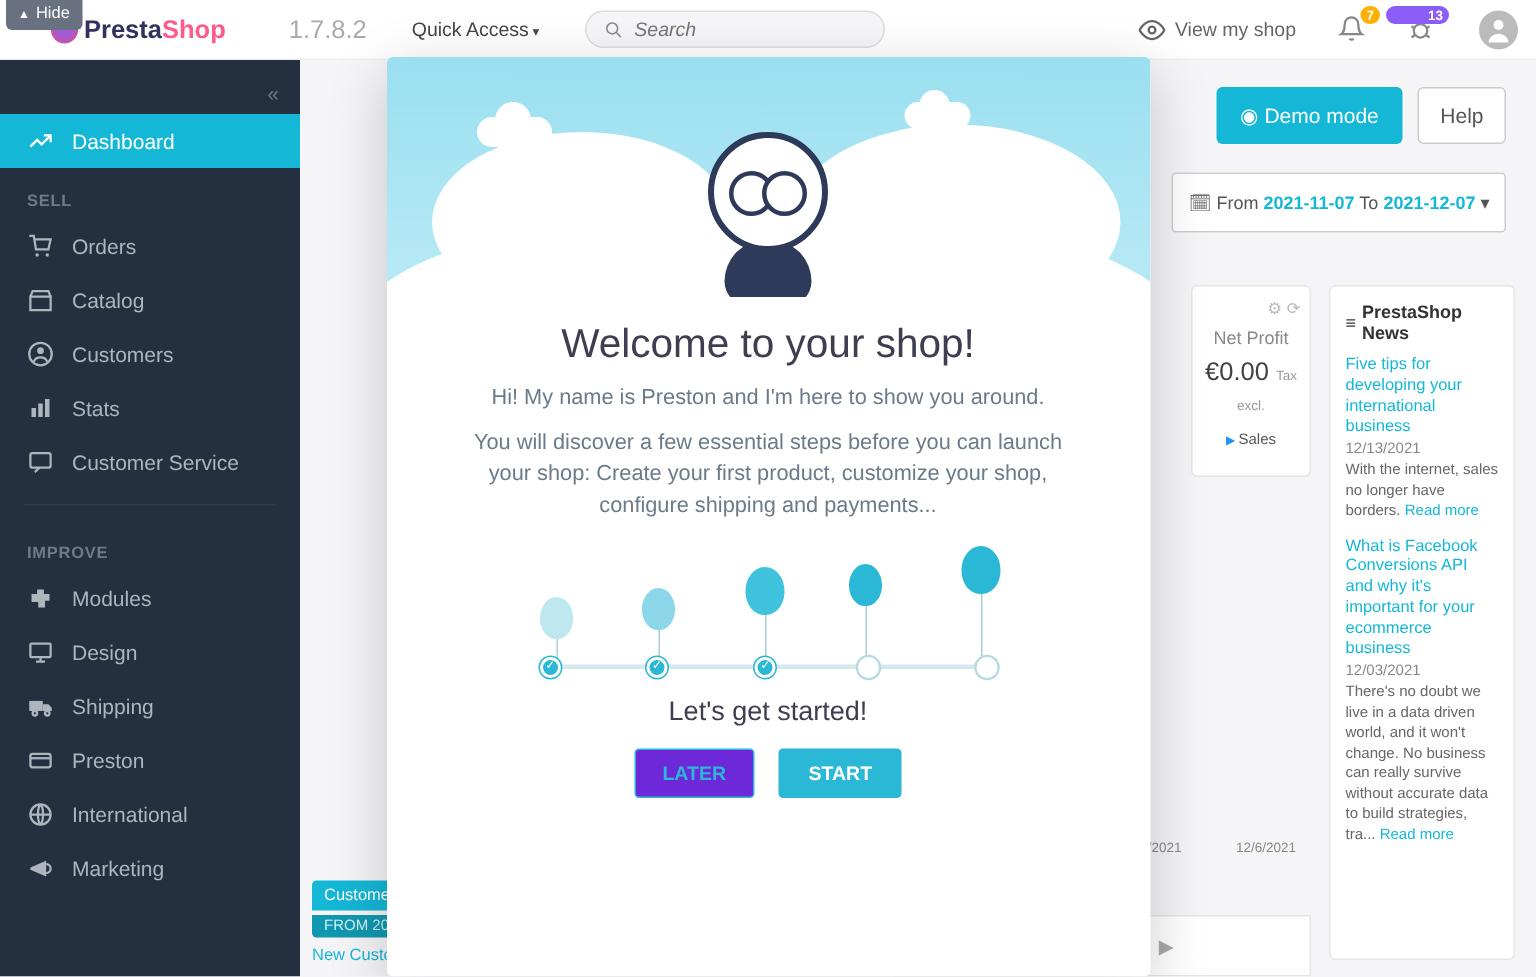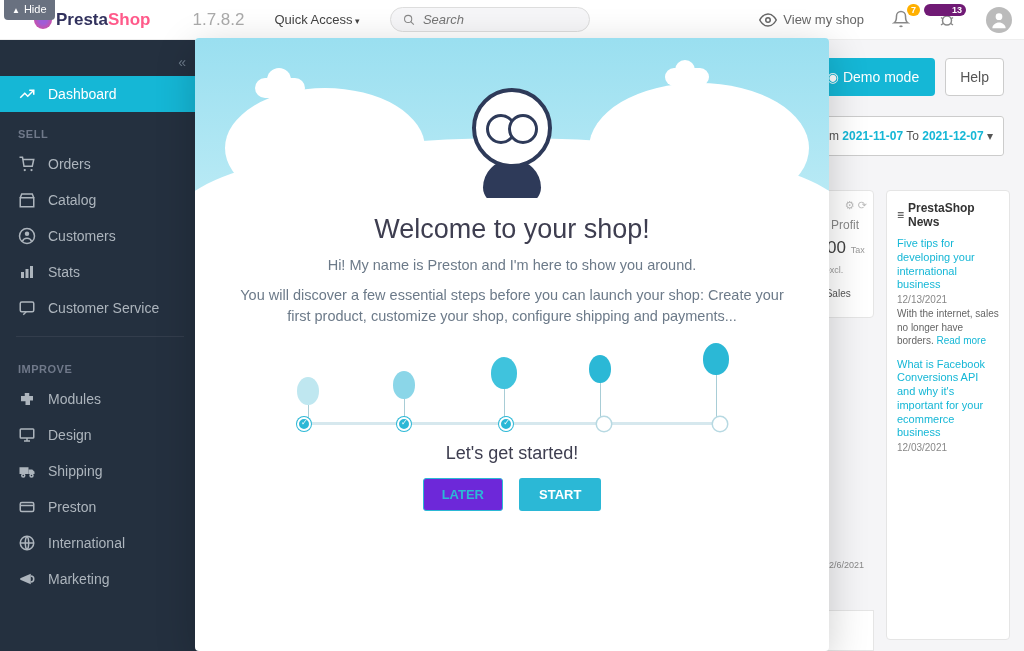--- a/index.html
+++ b/index.html
@@ -15,21 +15,21 @@
 .logo-icon { width: 18px; height: 18px; border-radius: 50%; background: radial-gradient(circle, #a05cd6 30%, #d14fa0 80%); margin-right: 4px; }
 .version { color: #aaa; font-size: 17px; margin-left: 32px; }
 .quick-access { color: #444; font-size: 13px; margin-left: 20px; cursor: pointer; }
 .quick-access::after { content: " ▾"; font-size: 9px; }
 .search-box { margin-left: 20px; background: #f6f6f8; border: 1px solid #ddd; border-radius: 18px; padding: 4px 12px; width: 200px; display: flex; align-items: center; gap: 8px; color: #888; font-size: 13px; }
 .spacer { flex: 1; }
 .view-shop { color: #666; font-size: 13px; display: flex; align-items: center; gap: 6px; cursor: pointer; margin-right: 10px; }
 .notif { position: relative; margin: 0 8px; width: 20px; height: 20px; color: #777; cursor: pointer; }
 .notif svg { width: 18px; height: 18px; }
 .badge { position: absolute; top: -6px; right: -8px; background: #ffb000; color: #fff; font-size: 9px; padding: 1px 4px; border-radius: 8px; font-weight: bold; }
-.badge.blue { background: #701a75; padding-left: 28px; }
+.badge.blue { background: #8b5cf6; padding-left: 28px; }
 .avatar { width: 26px; height: 26px; border-radius: 50%; background: #bbb; margin-left: 10px; display: flex; align-items: center; justify-content: center; }
 .avatar svg { width: 20px; height: 20px; fill: #fff; }
 
 
 .sidebar { position: absolute; top: 40px; left: 0; bottom: 0; width: 200px; background: #24303f; color: #adb5bd; padding-top: 8px; }
 .sidebar .collapse { text-align: right; padding: 6px 14px; color: #6c7a89; font-size: 14px; }
 .sidebar-item { display: flex; align-items: center; gap: 12px; padding: 9px 18px; font-size: 14px; cursor: pointer; }
 .sidebar-item.active { background: #15b7d6; color: #fff; }
 .sidebar-heading { padding: 16px 18px 6px; font-size: 11px; font-weight: bold; letter-spacing: 0.5px; color: #70798a; }
 .sidebar-divider { border-top: 1px solid #333d4c; margin: 10px 16px; }
@@ -57,21 +57,21 @@
 .newscard p { color: #666; font-size: 10px; line-height: 1.35; margin-bottom: 10px; }
 .newscard .rm { color: #15b7d6; }
 .cust-news { background: #15b7d6; color: #fff; padding: 4px 8px; border-radius: 3px 3px 0 0; font-size: 11px; display: inline-block; }
 .cust-news-sub { background: #1098b0; color: #d0f0f6; padding: 2px 8px; font-size: 10px; display: inline-block; border-radius: 0 0 3px 3px;}
 .newcust { color: #15b7d6; font-size: 11px; margin-top: 6px; }
 .forecast-bar { position: absolute; left: 396px; bottom: 0; right: 150px; background: #fff; border: 1px solid #e5e5e5; padding: 8px 12px; display: flex; align-items: center; gap: 10px; font-size: 13px; color: #444; }
 .forecast-bar b { font-weight: 700; }
 
 
 .overlay { position: absolute; inset: 0; background: rgba(0,0,0,0.0); display: flex; justify-content: center; z-index: 20; }
-.modal { margin-top: 38px; width: 634px; background: #fff; border-radius: 4px; box-shadow: 0 10px 40px rgba(0,0,0,0.2); overflow: hidden; position: relative; }
+.modal { margin-top: 38px; width: 509px; background: #fff; border-radius: 4px; box-shadow: 0 10px 40px rgba(0,0,0,0.2); overflow: hidden; position: relative; }
 .modal-close { position: absolute; top: 12px; right: 14px; font-size: 26px; color: #777; cursor: pointer; background: none; border: none; }
 .modal-sky { height: 160px; background: linear-gradient(#9adff0, #b9eaf5); position: relative; overflow: hidden; }
 .cloud-bottom { position: absolute; bottom: -20px; left: -20px; right: -20px; height: 80px; background: #fff; border-radius: 50% 50% 0 0 / 100% 100% 0 0; }
 .cloud-bottom::before, .cloud-bottom::after { content: ""; position: absolute; background: #fff; border-radius: 50%; }
 .cloud-bottom::before { width: 200px; height: 120px; left: 50px; bottom: 10px; }
 .cloud-bottom::after { width: 220px; height: 130px; right: 40px; bottom: 5px; }
 .small-cloud { position: absolute; background: #fff; border-radius: 20px; }
 .sc1 { width: 50px; height: 20px; top: 40px; left: 60px; }
 .sc1::before { content:""; position:absolute; width:24px; height:24px; background:#fff; border-radius:50%; top:-10px; left:12px; }
 .sc2 { width: 44px; height: 18px; top: 30px; right: 120px; }
@@ -278,20 +278,21 @@
   <div class="card newscard" style="position:absolute; top:150px; right:14px; width:124px; height:450px;">
     <h4>
         <span>≡</span>
         <span>PrestaShop News</span>
       </h4>
     <a>Five tips for developing your international business</a>
     <div class="date">12/13/2021</div>
     <p><span>With the internet, sales no longer have borders.</span> <span class="rm">Read more</span></p>
     <a>What is Facebook Conversions API and why it's important for your ecommerce business</a>
     <div class="date">12/03/2021</div>
+    <p><span>There's no doubt we live in a data driven world, and it won't change. No business can really survive without accurate data to build strategies, tra...</span> <span class="rm">Read more</span></p>
   </div>
 
   <div class="xaxis">
     <span>11/6/2021</span>
     <span>11/15/2021</span>
     <span>11/21/2021</span>
     <span>11/27/2021</span>
     <span>12/2/2021</span>
     <span>12/6/2021</span>
   </div>

